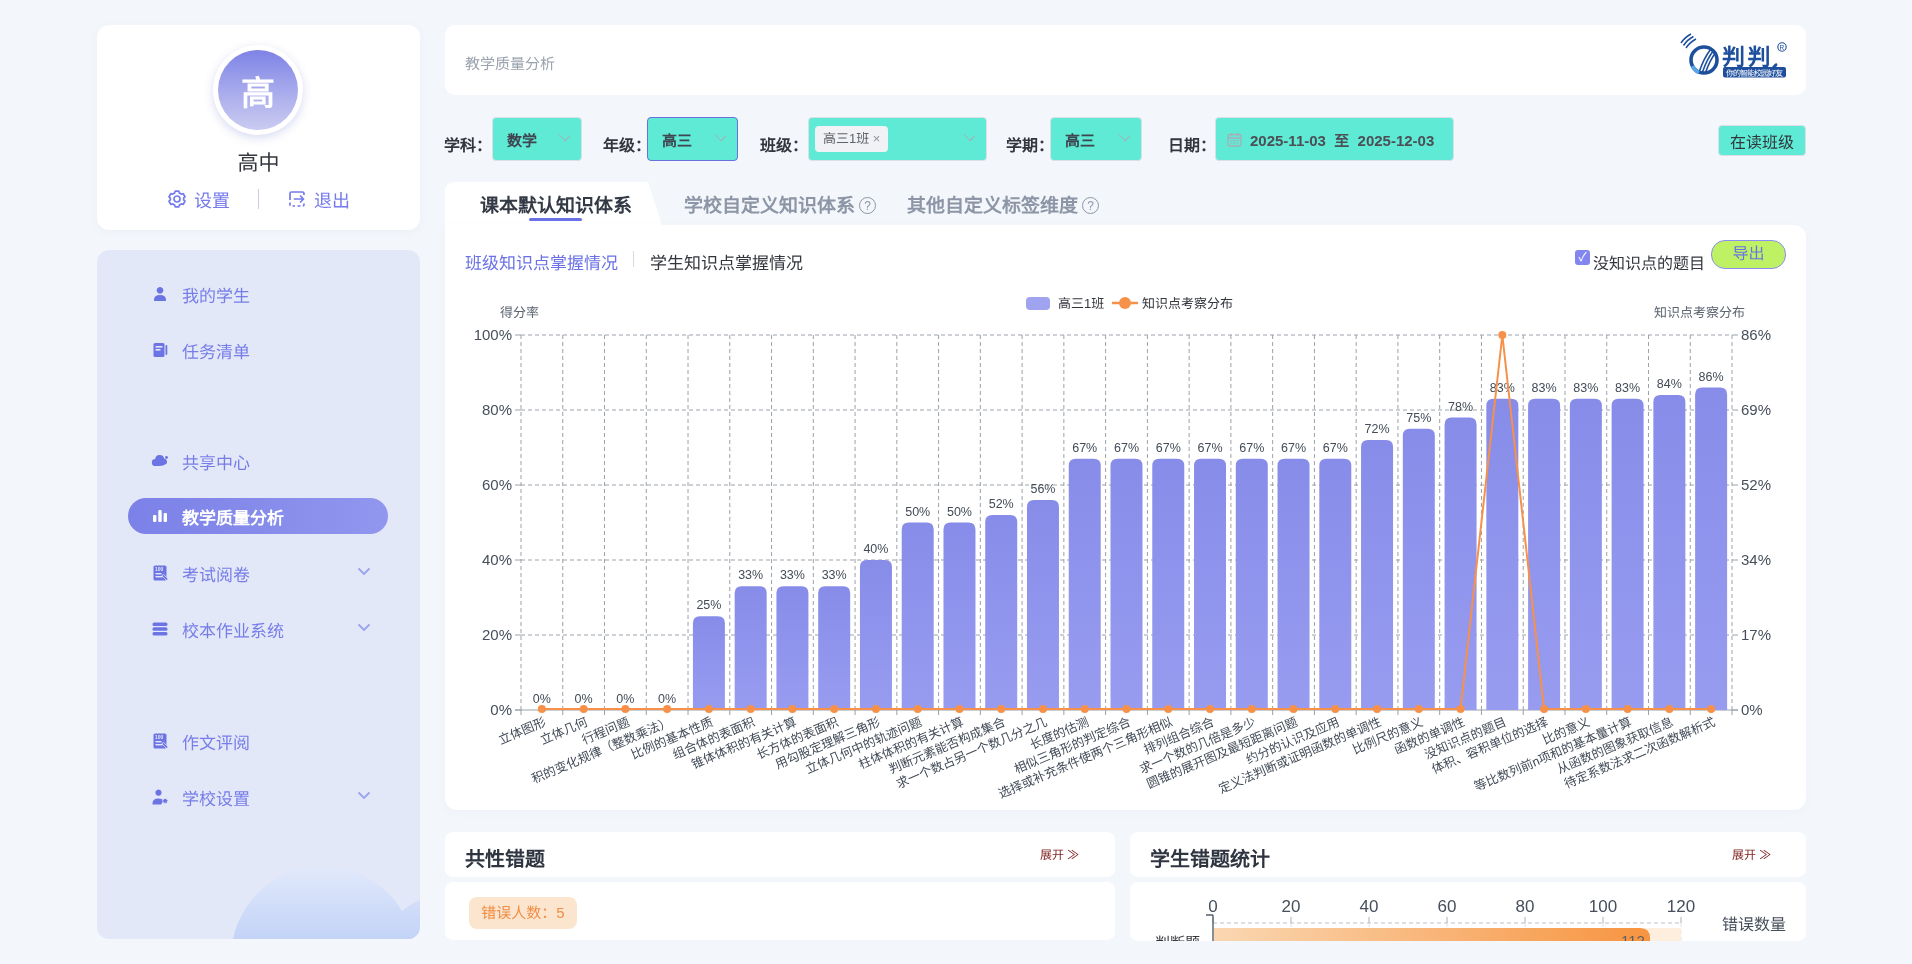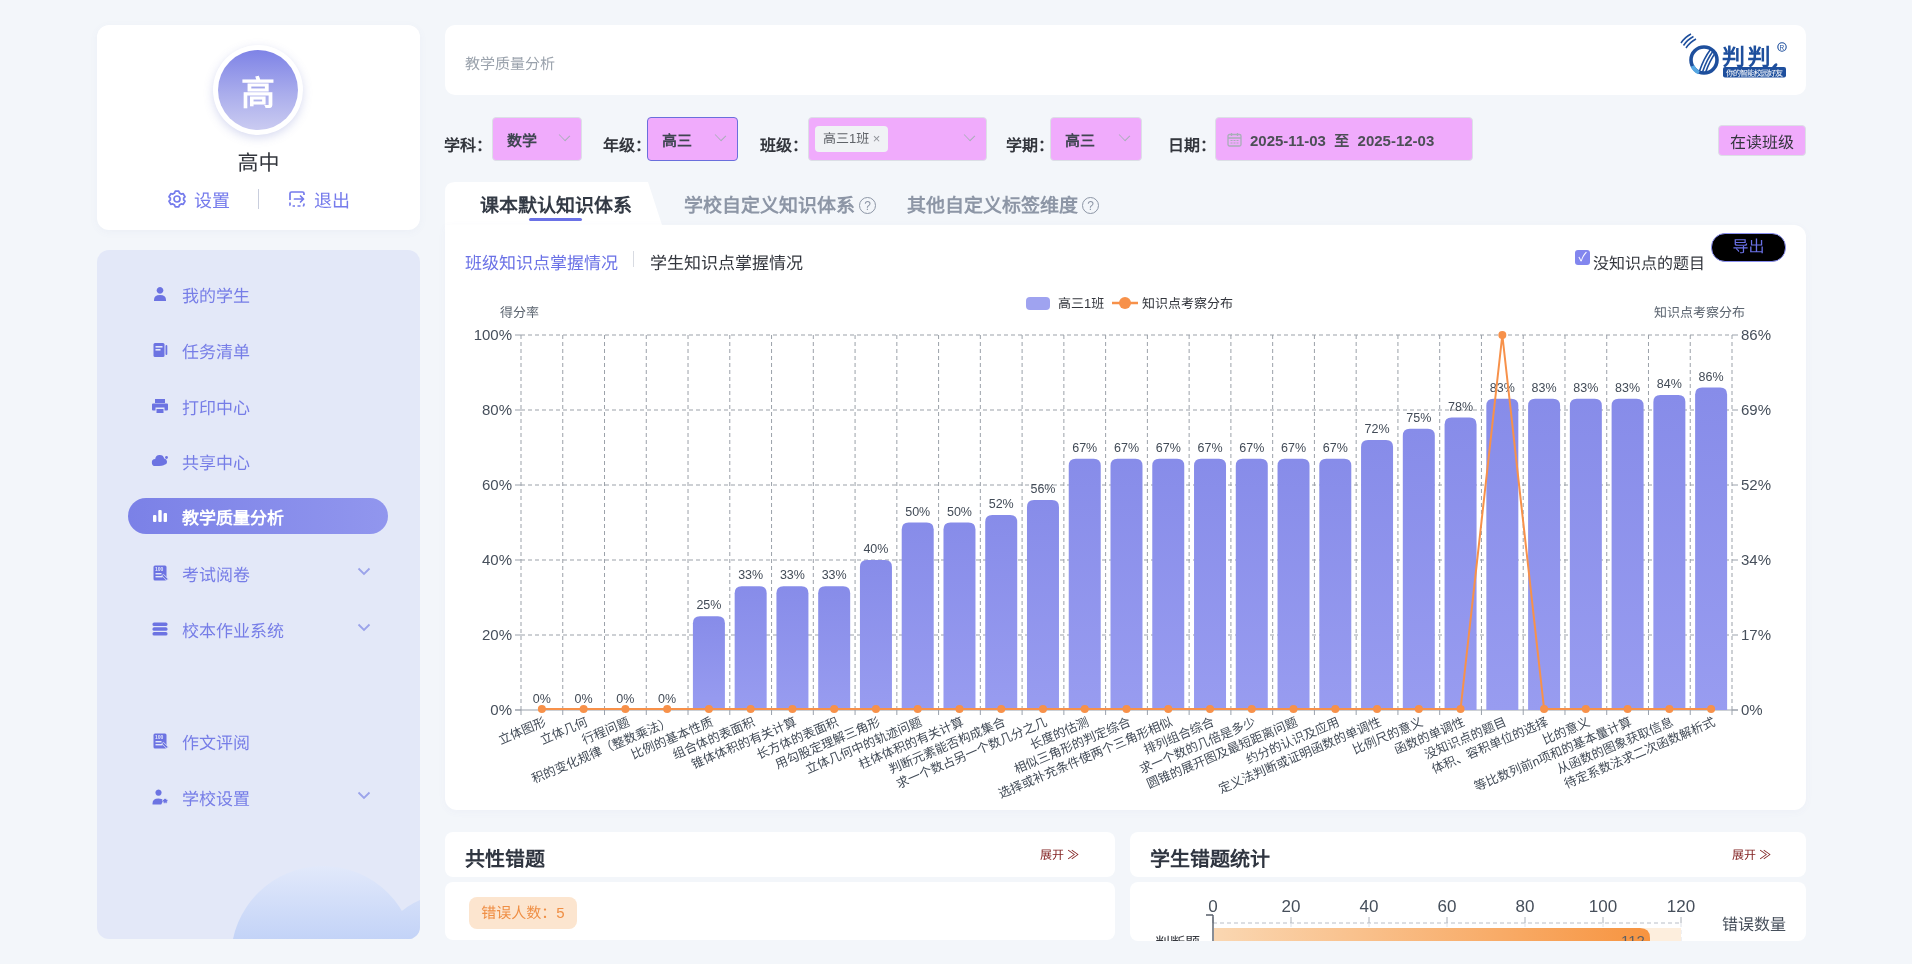--- a/index.html
+++ b/index.html
@@ -19,36 +19,36 @@
 .mi .ic{width:20px;height:20px;margin-left:53px;margin-right:12px;flex:none}
 .mi .ch{position:absolute;right:49px;color:#9ba3ea}
 .pill{position:absolute;left:31px;top:1px;width:260px;height:36px;border-radius:18px;background:linear-gradient(90deg,#7b81e7,#9196ee);display:flex;align-items:center;color:#fff;font-size:17px;font-weight:bold}
 .pill .ic{width:20px;height:20px;margin-left:22px;margin-right:12px}
 #cloud{left:97px;top:250px;width:323px;height:689px;border-radius:12px;overflow:hidden;pointer-events:none}
 
 #topbar{left:445px;top:25px;width:1361px;height:70px;border-radius:10px}
 #topbar .t{position:absolute;left:20px;top:27px;color:#9aa2ac;font-size:15px}
 
 .flabel{position:absolute;top:132px;font-size:16px;font-weight:bold;color:#33363d}
-.fsel{position:absolute;top:117px;height:44px;background:#f0abfc;border:1px solid #dcdfe6;border-radius:4px;font-size:15px;font-weight:bold;color:#3f4551;display:flex;align-items:center}
+.fsel{position:absolute;top:117px;height:44px;background:#5eead4;border:1px solid #dcdfe6;border-radius:4px;font-size:15px;font-weight:bold;color:#3f4551;display:flex;align-items:center}
 .fsel .cv{position:absolute;right:12px;top:16px;width:9px;height:9px;border-right:1.6px solid #a8aeb8;border-bottom:1.6px solid #a8aeb8;transform:rotate(45deg) scale(1,.8);transform-origin:center;margin-top:-3px}
 
 #tabshape{left:445px;top:182px;width:240px;height:43px}
 #tab1{left:480px;top:190px;font-size:19px;font-weight:bold;color:#333a45}
 #tab1u{left:529px;top:218px;width:53px;height:3px;border-radius:2px;background:#6a71e6}
 .tabg{position:absolute;top:190px;font-size:19px;font-weight:bold;color:#8d96a6}
 .qm{display:inline-block;width:17px;height:17px;border:1.4px solid #8d96a6;border-radius:50%;font-size:12px;line-height:16px;text-align:center;vertical-align:2px;margin-left:4px;font-weight:normal}
 #content{left:445px;top:225px;width:1361px;height:585px;border-radius:12px;border-top-left-radius:0;box-shadow:0 2px 8px rgba(90,110,180,.04)}
 
 #st1{left:465px;top:249px;font-size:17px;color:#6a71e6}
 #stdv{left:633px;top:251px;width:1px;height:16px;background:#d8dbe2}
 #st2{left:650px;top:249px;font-size:17px;color:#33363d}
 #ckb{left:1575px;top:250px;width:15px;height:15px;background:#8286ee;border-radius:3px;color:#fff;font-size:12px;line-height:15px;text-align:center}
 #ckl{left:1593px;top:250px;font-size:16px;color:#33363d}
-#exp{left:1711px;top:233px;width:75px;height:29px;border:1px solid #8a8ff0;border-radius:14px;color:#6a71e6;font-size:16px;text-align:center;line-height:26px;background:#000000}
+#exp{left:1711px;top:240px;width:75px;height:29px;border:1px solid #8a8ff0;border-radius:14px;color:#6a71e6;font-size:16px;text-align:center;line-height:26px;background:#bef264}
 
 #bh1{left:445px;top:832px;width:670px;height:45px;border-radius:8px}
 #bh1 .t{position:absolute;left:20px;top:11px;font-size:20px;font-weight:bold;color:#2f3540}
 .expand{position:absolute;top:13px;color:#7f1d1d;font-size:12px}
 #bb1{left:445px;top:882px;width:670px;height:58px;border-radius:8px}
 #tag1{left:469px;top:897px;width:108px;height:32px;background:#fce5cf;border-radius:8px;color:#ef8e44;font-size:15px;text-align:center;line-height:32px}
 #bh2{left:1130px;top:832px;width:676px;height:45px;border-radius:8px}
 #bh2 .t{position:absolute;left:20px;top:11px;font-size:20px;font-weight:bold;color:#2f3540}
 #bb2{left:1130px;top:882px;width:676px;height:59px;border-radius:8px;overflow:hidden}
 </style>
@@ -74,23 +74,20 @@
 <div class="abs" id="menu">
 <div class="mi" style="top:24px"><svg class="ic" viewBox="0 0 20 20" fill="#6c73e2">
         <path d="M10 3 a3.4 3.4 0 1 0 0.01 0 Z M4 16 q0-5 6-5 q6 0 6 5 l0 1 l-12 0 Z"></path>
       </svg>我的学生</div>
 <div class="mi" style="top:80px"><svg class="ic" viewBox="0 0 20 20" fill="#6c73e2">
         <rect x="3.5" y="3" width="11" height="14" rx="1.5"></rect>
         <rect x="15.5" y="5" width="1.8" height="10" rx="0.9"></rect>
         <rect x="5.5" y="6" width="7" height="1.6" fill="#e3e8f8"></rect>
         <rect x="5.5" y="9" width="5" height="1.6" fill="#e3e8f8"></rect>
       </svg>任务清单</div>
-<div class="mi" style="top:136px"><svg class="ic" viewBox="0 0 20 20" fill="#6c73e2">
-        <path d="M5 3 h10 v4 h-10 Z M3 7.5 h14 q1 0 1 1 v5 q0 1-1 1 h-2.5 v-3 h-9 v3 H3 q-1 0-1-1 v-5 q0-1 1-1 Z M6.5 13 h7 v4 h-7 Z" fill-rule="evenodd"></path>
-      </svg>打印中心</div>
 <div class="mi" style="top:191px"><svg class="ic" viewBox="0 0 20 20" fill="#6c73e2">
         <path d="M5.5 15 a3.5 3.5 0 0 1 -0.3-7 a4.6 4.6 0 0 1 9-0.5 a3.2 3.2 0 0 1 0.3 6.3 q-1 1.2-9 1.2 Z"></path>
         <circle cx="16.5" cy="6.5" r="1.4"></circle>
       </svg>共享中心</div>
 <div class="mi" style="top:247px">
       <div class="pill"><svg class="ic" viewBox="0 0 20 20" fill="#6c73e2">
           <rect x="3" y="9" width="3.4" height="7" rx="1" fill="#fff"></rect>
           <rect x="8.3" y="4" width="3.4" height="12" rx="1" fill="#fff"></rect>
           <rect x="13.6" y="7" width="3.4" height="9" rx="1" fill="#fff"></rect>
         </svg>教学质量分析</div>
@@ -166,21 +163,21 @@
 <div class="fsel" style="left:808px;width:179px">
     <span style="margin-left:6px;background:#f0f2f5;border-radius:4px;height:26px;line-height:26px;padding:0 8px;font-size:13px;font-weight:normal;color:#5f6368">高三1班 <i style="font-style:normal;color:#909399">×</i></span>
     <i class="cv"></i>
   </div>
 <div class="flabel" style="left:1006px">学期：</div>
 <div class="fsel" style="left:1050px;width:92px">
     <span style="margin-left:14px">高三</span>
     <i class="cv"></i>
   </div>
 <div class="flabel" style="left:1168px">日期：</div>
-<div class="fsel" style="left:1215px;width:258px;font-weight:bold;color:#4c4f56">
+<div class="fsel" style="left:1215px;width:239px;font-weight:bold;color:#4c4f56">
     <svg style="margin-left:11px" width="15" height="15" viewBox="0 0 15 15" fill="none" stroke="#a8aeb8" stroke-width="1.3">
       <rect x="1" y="2.5" width="13" height="11.5" rx="1.5"></rect>
       <path d="M1 6 L14 6 M4.5 1 L4.5 4 M10.5 1 L10.5 4"></path>
       <path d="M3.5 8.5 h2 M6.5 8.5 h2 M9.5 8.5 h2 M3.5 11 h2 M6.5 11 h2 M9.5 11 h2" stroke-width="1.1"></path>
     </svg>
     <span style="margin-left:8px">2025-11-03&nbsp;&nbsp;至&nbsp;&nbsp;2025-12-03</span>
   </div>
 <div class="fsel" style="left:1718px;top:125px;width:88px;height:31px;font-weight:normal;color:#33363d;font-size:16px">
     <span style="margin:9px auto">在读班级</span>
   </div>

